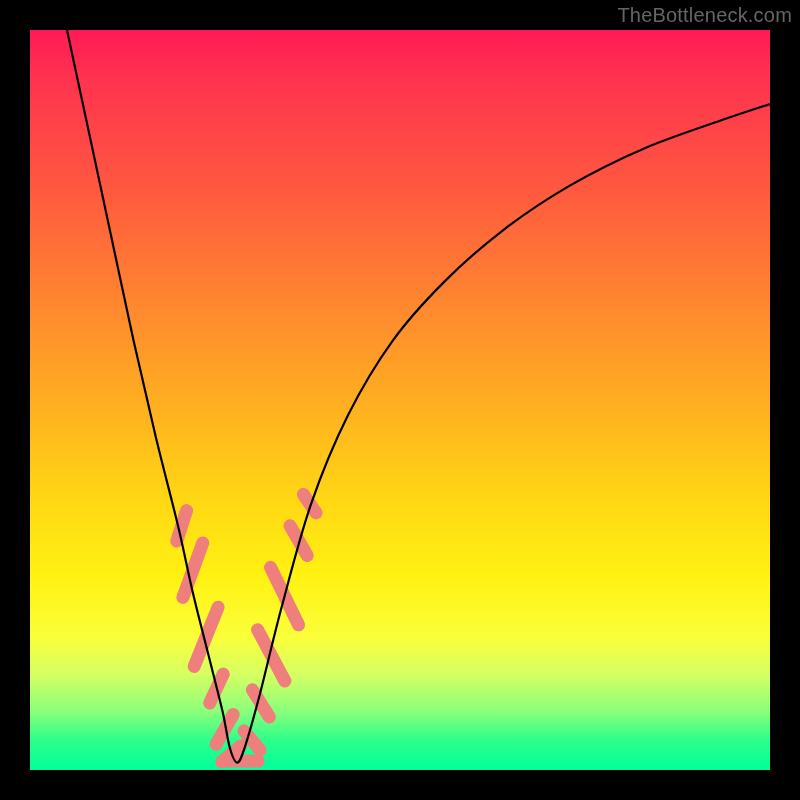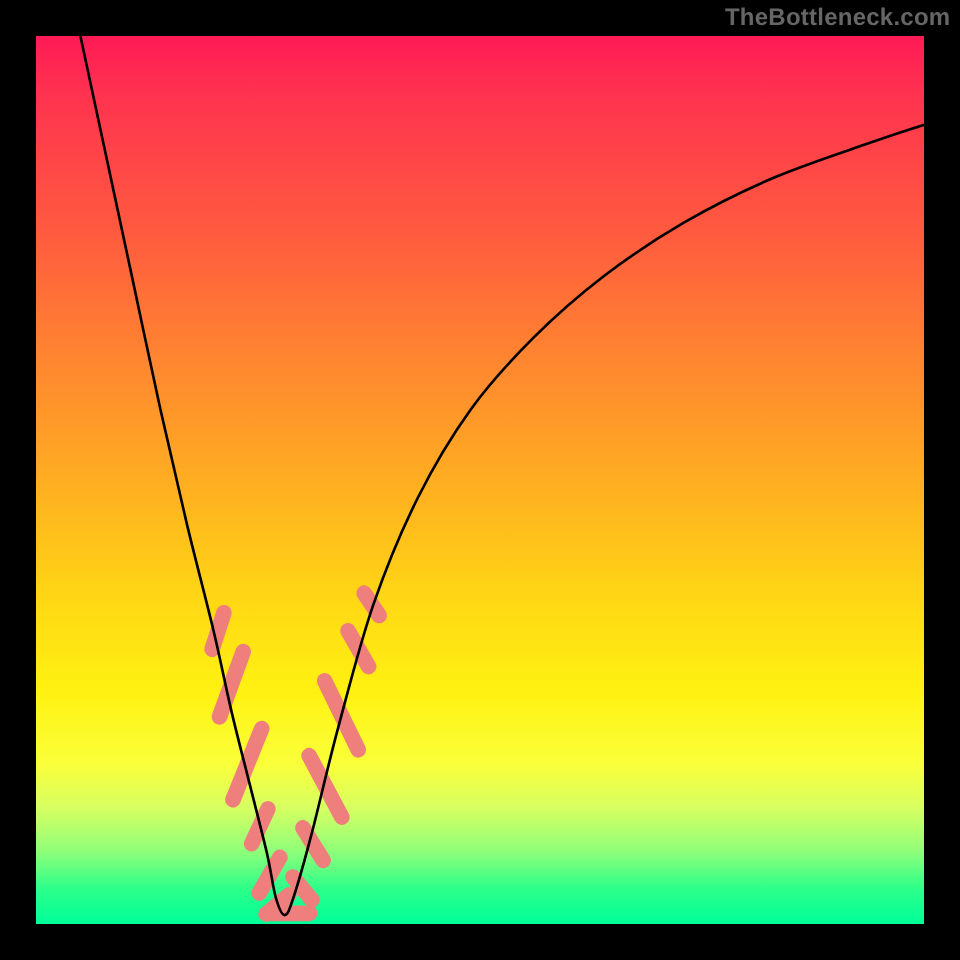--- a/index.html
+++ b/index.html
@@ -46,21 +46,21 @@
     top: 0;
     width: 740px;
     height: 740px;
   }
   .watermark {
     position: absolute;
     top: 4px;
     right: 8px;
     color: #666;
     font-size: 20px;
-    font-weight: 700;
+    font-weight: 400;
     letter-spacing: 0.2px;
     user-select: none;
   }
   .curve {
     fill: none;
     stroke: #000;
     stroke-width: 2.2;
   }
   .pill {
     fill: #ef7f7c;

